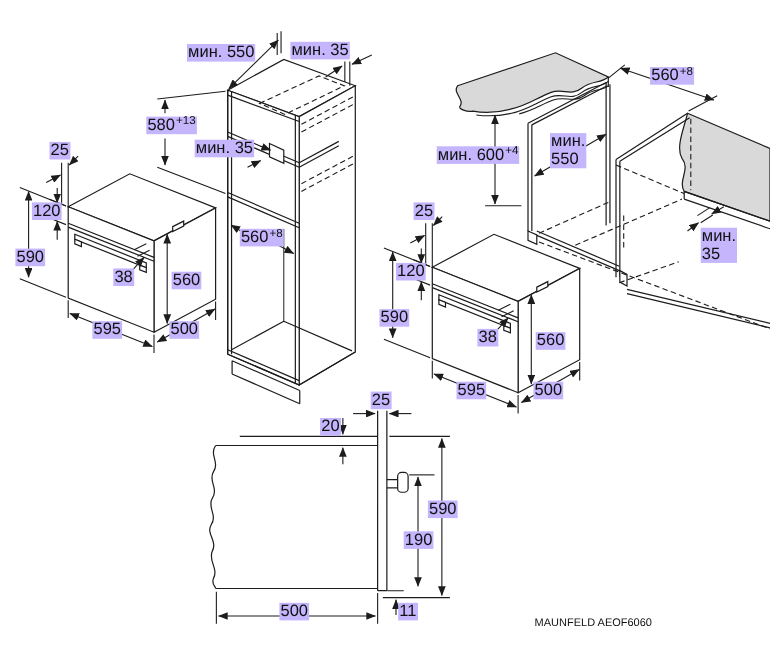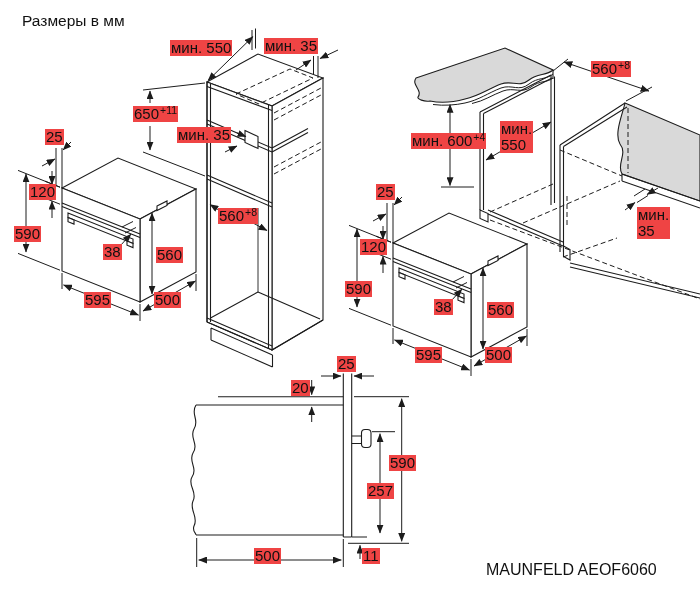--- a/index.html
+++ b/index.html
@@ -1,23 +1,23 @@
 <!DOCTYPE html>
 <html><head>
 <meta charset="utf-8">
 <style>
   html,body{margin:0;padding:0;background:#fff;}
   #stage{position:relative;width:700px;height:608px;background:#fff;overflow:hidden;
          font-family:"Liberation Sans",sans-serif;}
   #lines{position:absolute;left:0;top:0;z-index:1;}
   .dim{position:absolute;z-index:2;font-size:15px;line-height:1.06;color:#111;
-       background:#ef4444;padding:0 1px;white-space:pre-line;}
+       background:#c4b5fd;padding:0 1px;white-space:pre-line;}
   .tol{font-size:10.5px;position:relative;top:-5px;margin-left:1px;}
   .title{position:absolute;z-index:2;font-size:15.5px;color:#111;}
-  .model{position:absolute;z-index:2;font-size:16px;color:#111;}
+  .model{position:absolute;z-index:2;font-size:10px;color:#111;}
 </style>
 </head>
 <body>
 
 <div id="stage">
 
 <svg id="lines" width="700" height="608" viewBox="0 0 700 608">
   <defs>
     <marker id="ah" viewBox="0 0 10 8" refX="9.5" refY="4" markerWidth="9" markerHeight="7" orient="auto-start-reverse">
           <path d="M0,0 L10,4 L0,8 Z" fill="#1c1c1c"></path>
@@ -156,52 +156,51 @@
       <path d="M372,431.7 L395,431.7"></path>
       <path d="M380,433.7 L380,533" marker-start="url(#ah)" marker-end="url(#ah)"></path>
       <path d="M352,537 L367,537"></path>
       <path d="M360,559 L360,545.3" marker-end="url(#ah)"></path>
       <path d="M196.7,538 L196.7,567 M343.3,539 L343.3,567"></path>
       <path d="M198.7,560 L341.3,560" marker-start="url(#ah)" marker-end="url(#ah)"></path>
     </g>
   </g>
 </svg>
 
-  <div class="title" style="left:22px;top:12px">Размеры в мм</div>
 
   <div class="dim" style="left:170px;top:40px">мин. 550</div>
   <div class="dim" style="left:264px;top:38px">мин. 35</div>
-  <div class="dim" style="left:133px;top:106px"><span>650</span><span class="tol">+11</span></div>
+  <div class="dim" style="left:133px;top:106px"><span>580</span><span class="tol">+13</span></div>
   <div class="dim" style="left:177px;top:127px">мин. 35</div>
   <div class="dim" style="left:218px;top:208px"><span>560</span><span class="tol">+8</span></div>
 
   <div class="dim" style="left:45px;top:129px">25</div>
   <div class="dim" style="left:29px;top:184px">120</div>
   <div class="dim" style="left:14px;top:226px">590</div>
   <div class="dim" style="left:103px;top:244px">38</div>
   <div class="dim" style="left:156px;top:247px">560</div>
   <div class="dim" style="left:84px;top:292px">595</div>
   <div class="dim" style="left:154px;top:292px">500</div>
 
   <div class="dim" style="left:376px;top:184px">25</div>
   <div class="dim" style="left:360px;top:239px">120</div>
   <div class="dim" style="left:345px;top:281px">590</div>
   <div class="dim" style="left:434px;top:299px">38</div>
   <div class="dim" style="left:487px;top:302px">560</div>
   <div class="dim" style="left:415px;top:347px">595</div>
   <div class="dim" style="left:485px;top:347px">500</div>
 
   <div class="dim" style="left:591px;top:61px"><span>560</span><span class="tol">+8</span></div>
-  <div class="dim" style="left:411px;top:133px"><span>мин. 600</span><span class="tol">+4</span></div>
+  <div class="dim" style="left:397px;top:133px"><span>мин. 600</span><span class="tol">+4</span></div>
   <div class="dim" style="left:500px;top:121px">мин.
 550</div>
   <div class="dim" style="left:637px;top:207px">мин.
 35</div>
 
   <div class="dim" style="left:337px;top:356px">25</div>
   <div class="dim" style="left:291px;top:380px">20</div>
   <div class="dim" style="left:389px;top:455px">590</div>
-  <div class="dim" style="left:367px;top:483px">257</div>
+  <div class="dim" style="left:367px;top:483px">190</div>
   <div class="dim" style="left:254px;top:548px">500</div>
   <div class="dim" style="left:362px;top:548px">11</div>
 
   <div class="model" style="left:486px;top:561px">MAUNFELD AEOF6060</div>
 </div>
 
 </body></html>

